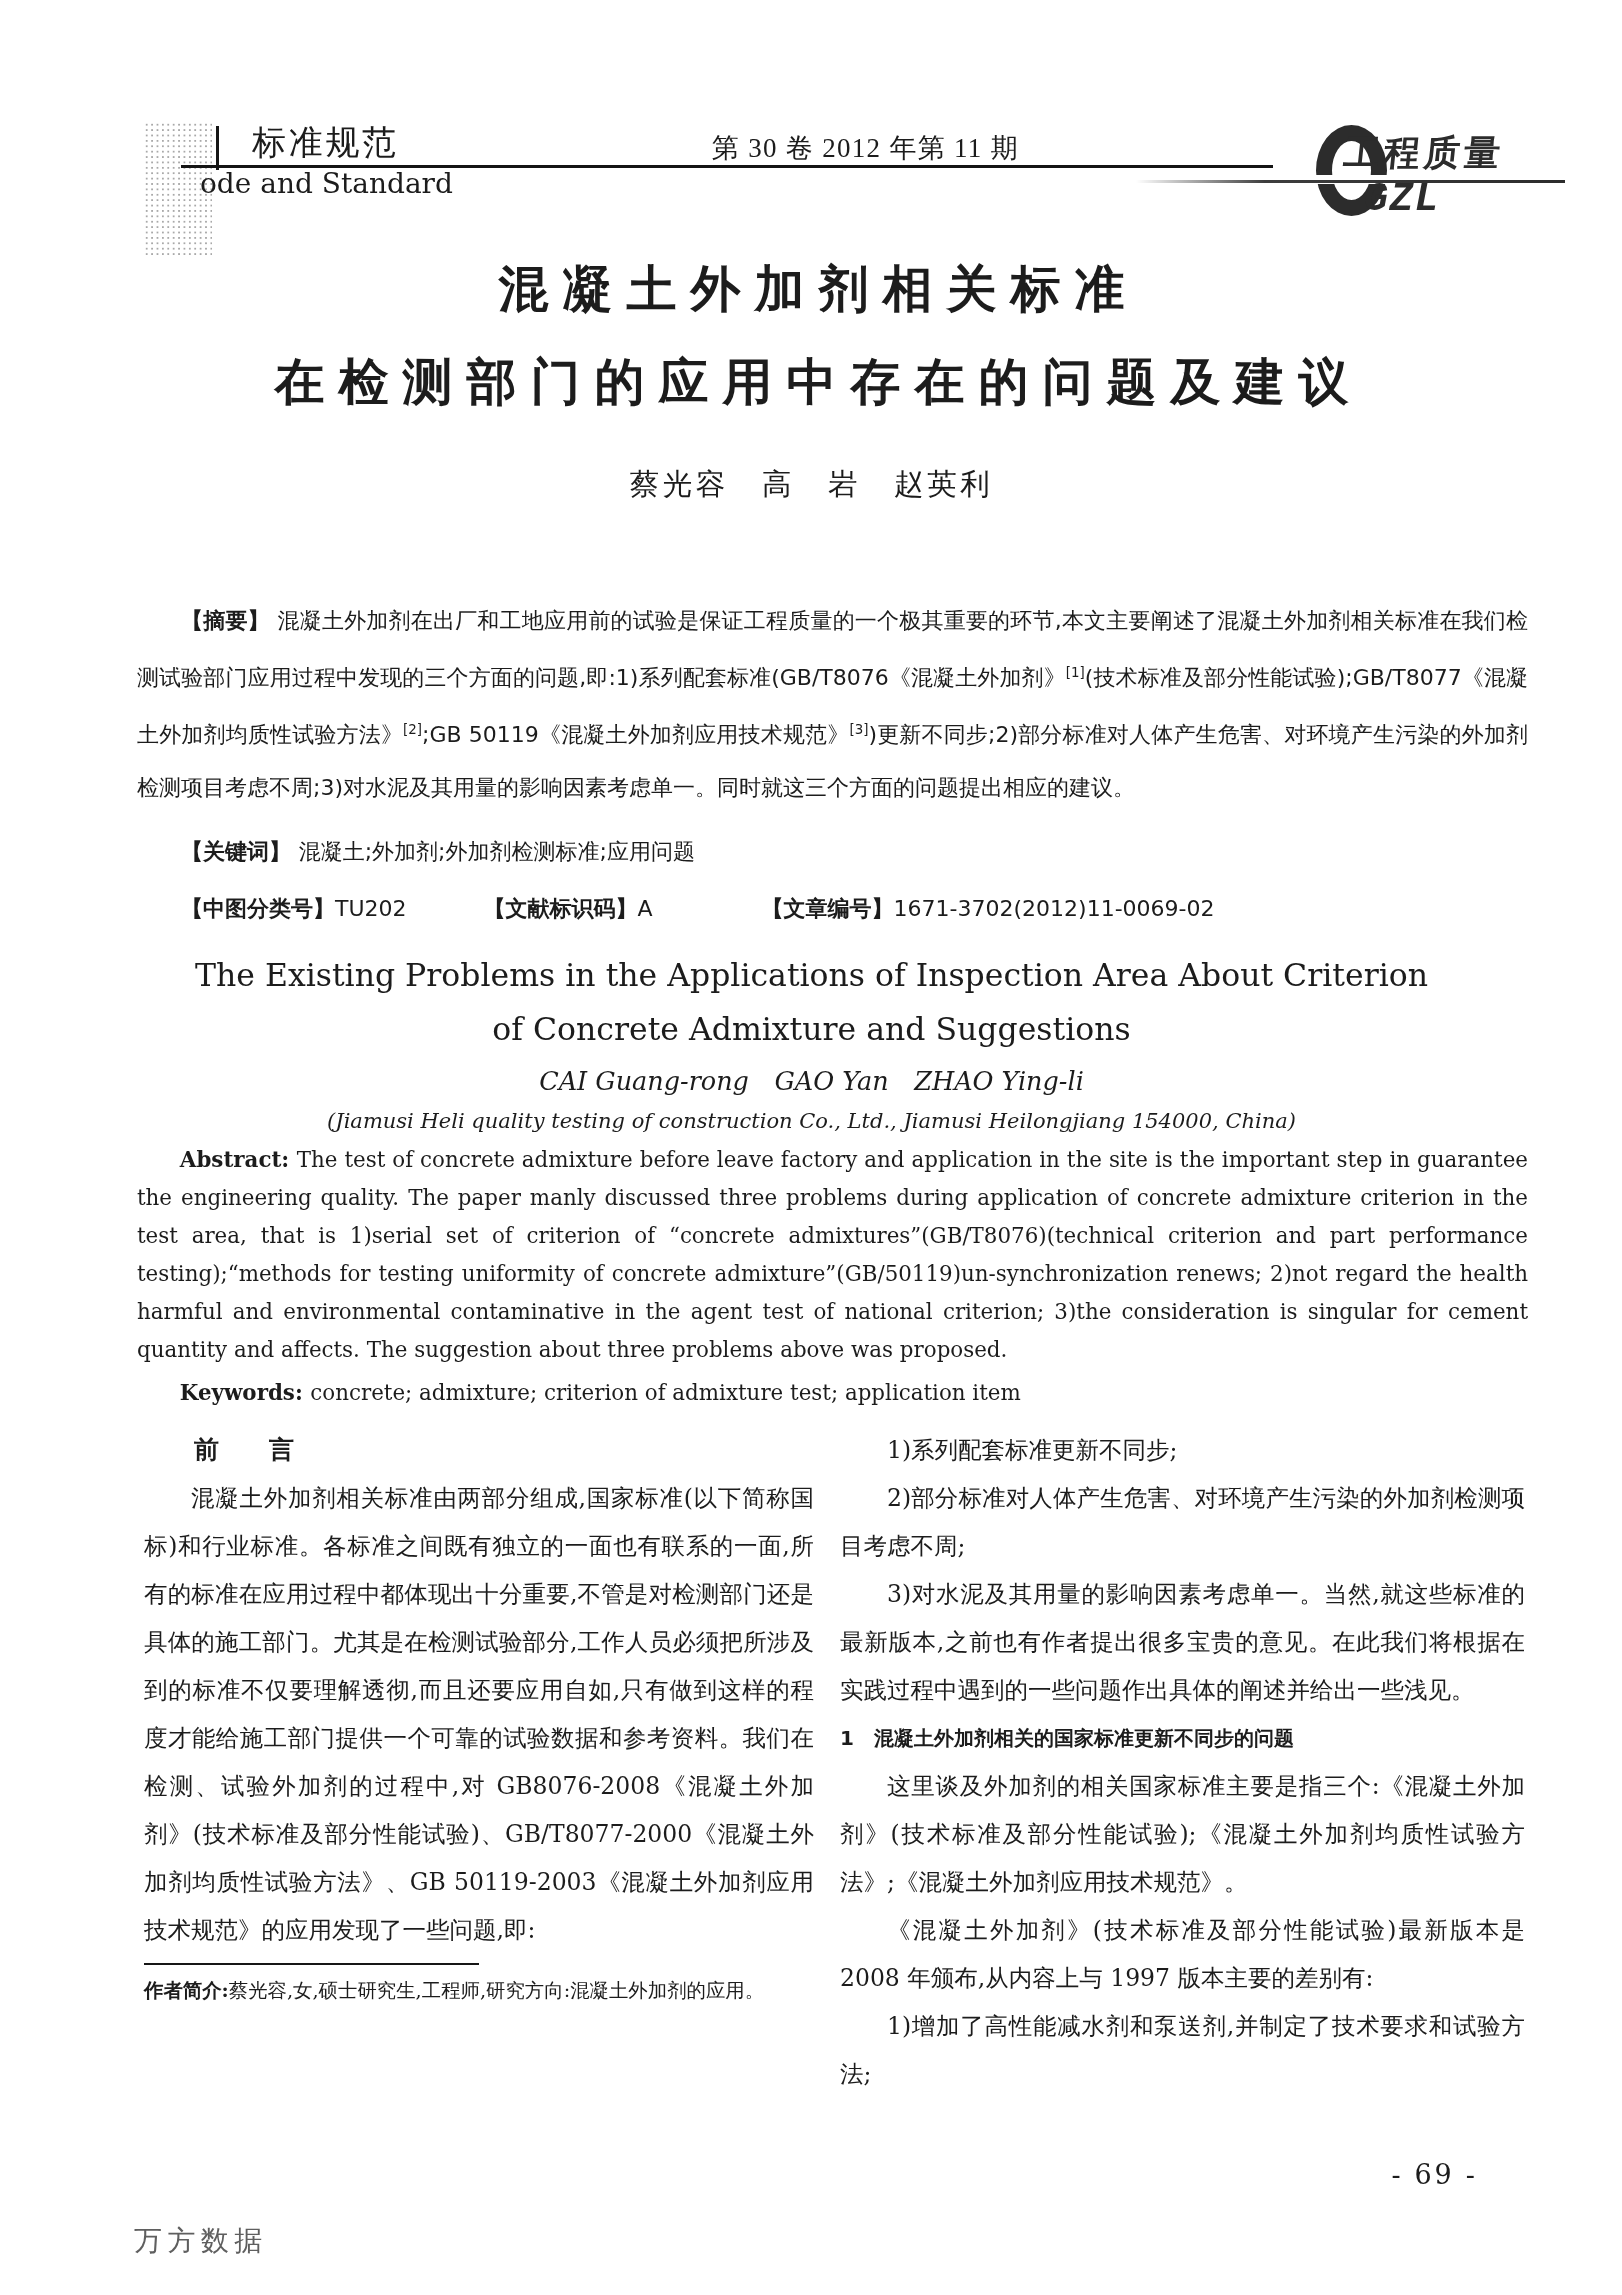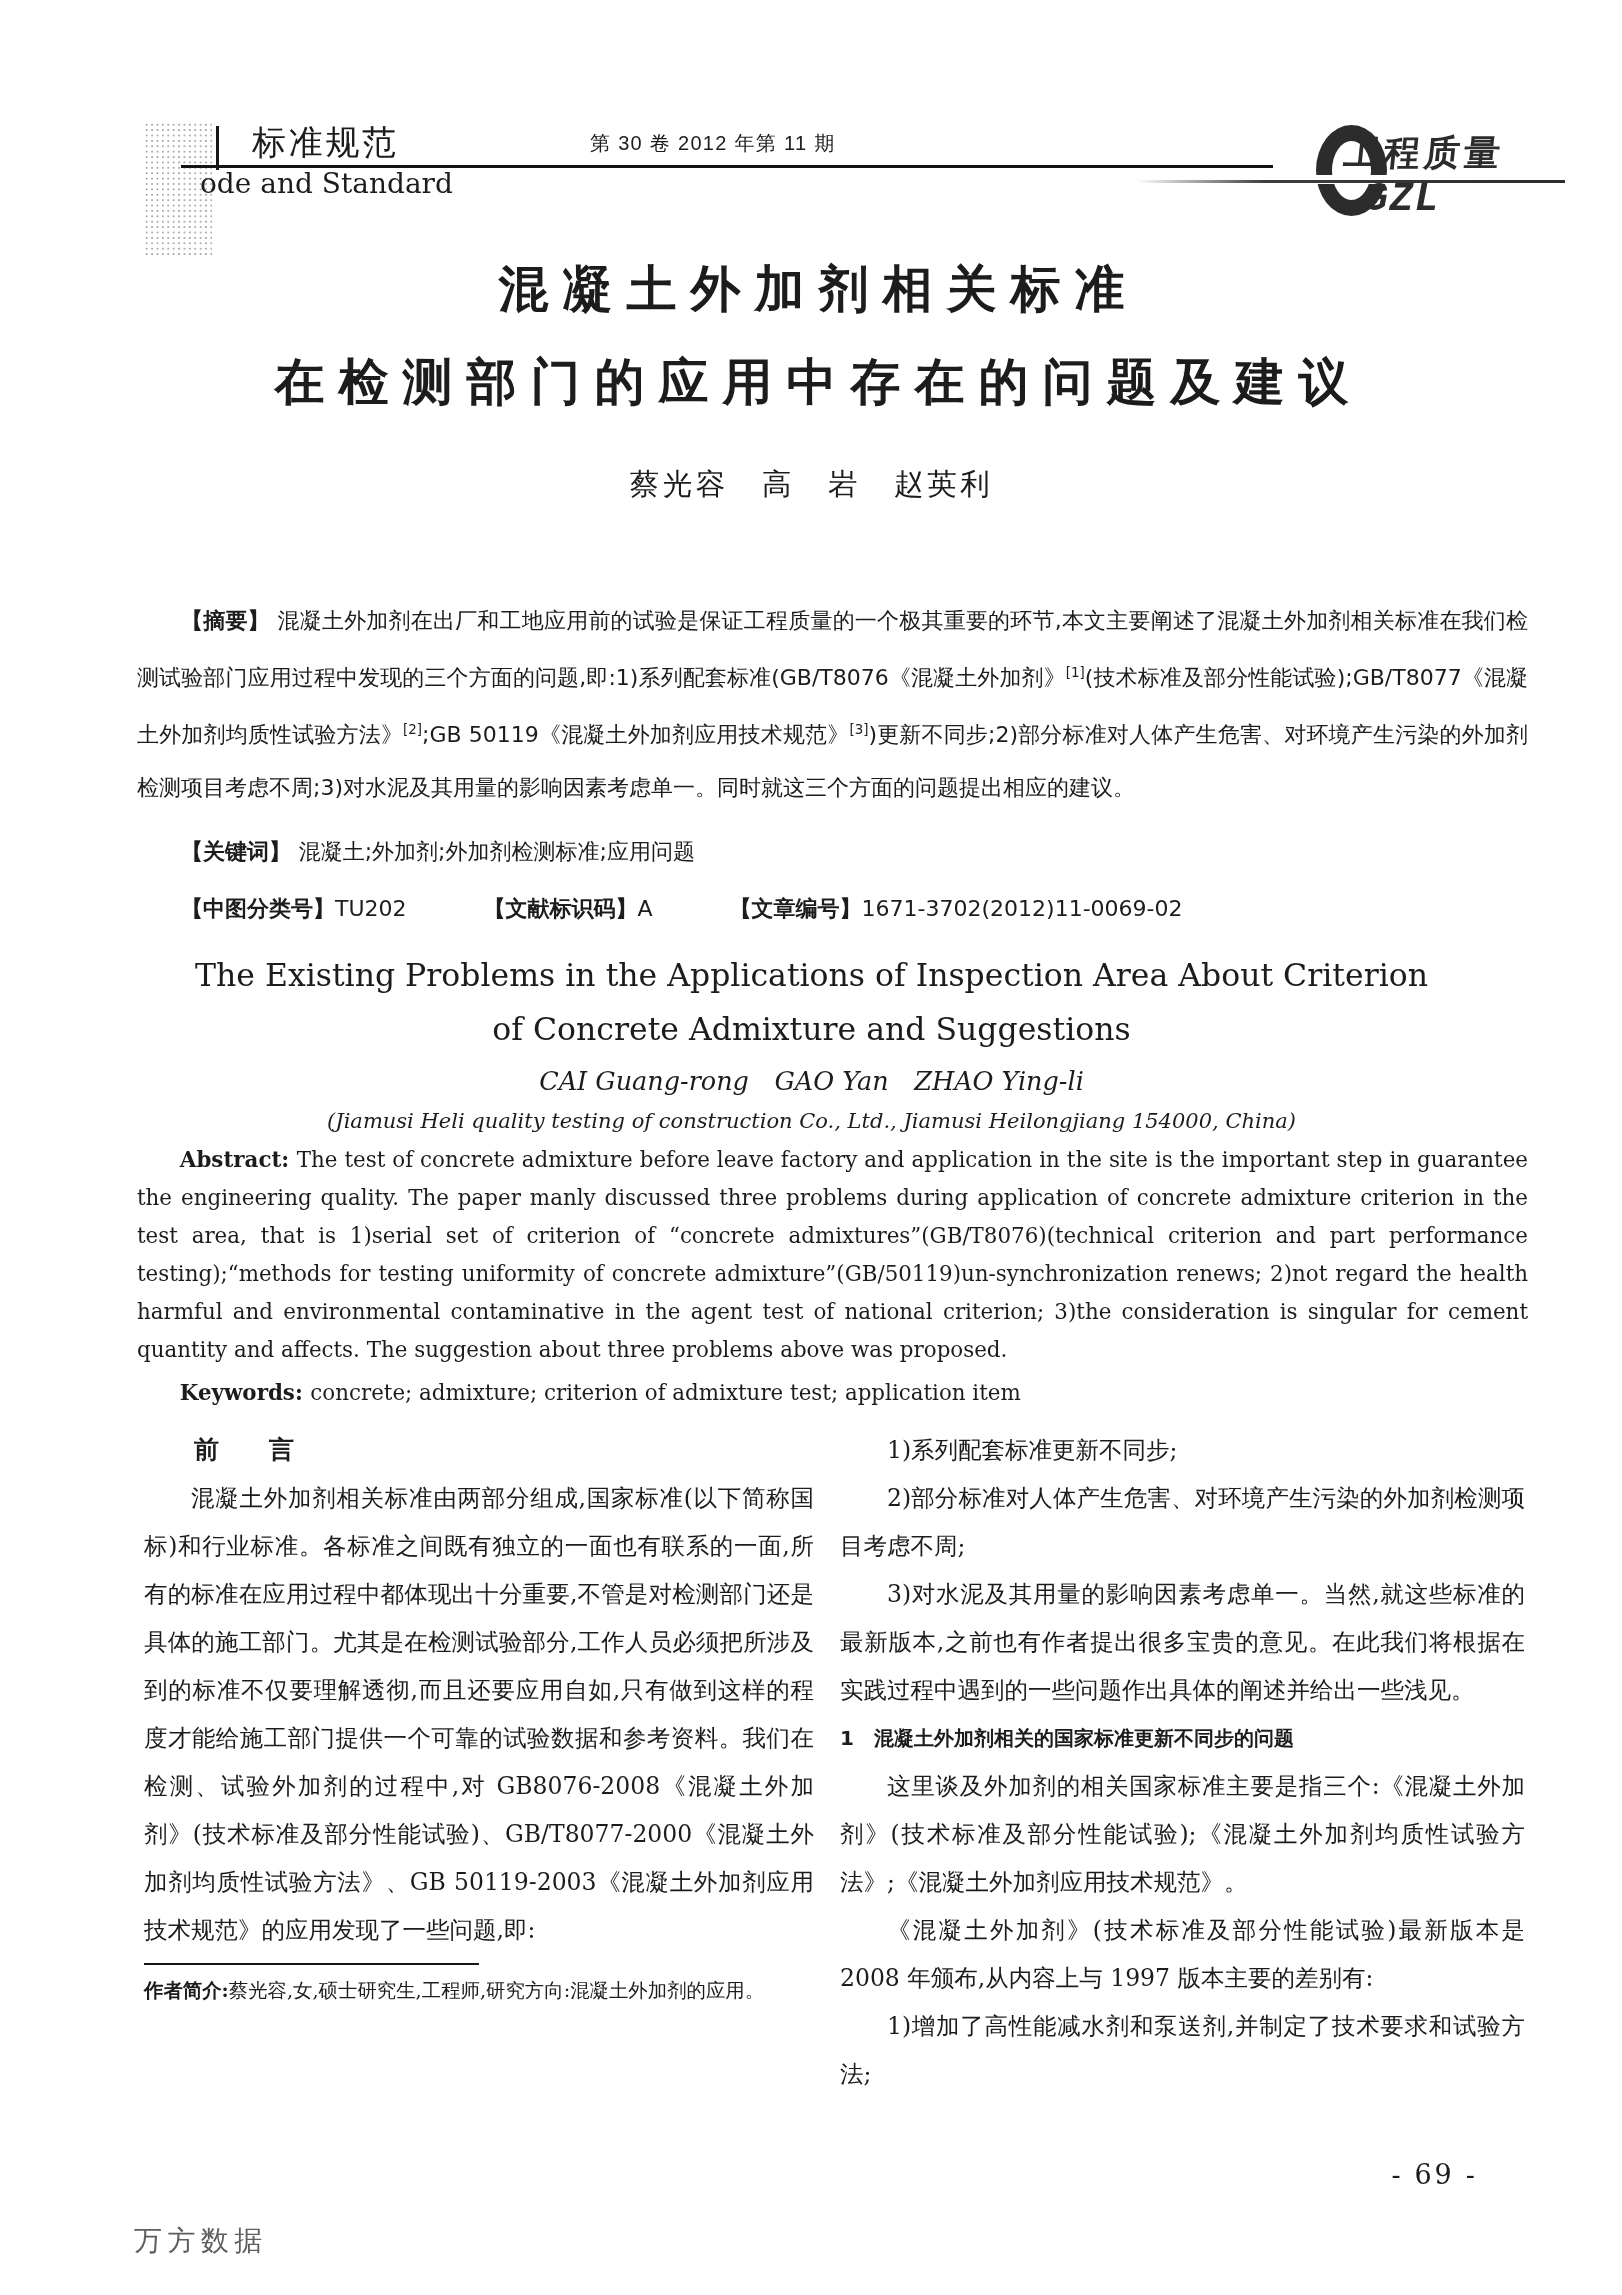--- a/index.html
+++ b/index.html
@@ -14,21 +14,21 @@
   
   .badge-dots {
     left:144px; top:122px; width:68px; height:134px;
     background-image:radial-gradient(#9a9a9a 1.1px, transparent 1.2px);
     background-size:5.4px 5.4px; opacity:.85;
   }
   .badge-vline { left:216px; top:126px; width:3.4px; height:44px; background:#161616; }
   .badge-cn { left:228px; top:125px; font-size:34px; font-weight:normal; letter-spacing:2.7px; line-height:1;margin-left:24px; }
   .badge-en { left:200px; top:170px; font-size:28px; font-family:"DejaVu Serif",serif; line-height:1; }
   .hdr-rule { left:181px; top:165px; width:1092px; height:2.7px; background:#141414; }
-  .issue { left:590px; top:130px; width:429px; text-align:left; font-size:20px; font-family:Liberation Sans, sans-serif; letter-spacing:1.3px; }
+  .issue { left:590px; top:130px; width:429px; text-align:right; font-size:27px; font-family:Liberation Serif, serif; letter-spacing:1.3px; }
 
   
   .logo { left:1304px; top:113px; width:281px; height:141px; }
   .logo-ring {
     position:absolute; left:12px; top:12px; width:39px; height:59px;
     border:16px solid #2c2c2c; border-radius:50%;
   }
   .logo-cn {
     position:absolute; left:40px; top:16px; font-size:36px; font-weight:bold;
     letter-spacing:4px; transform:skewX(-6deg); color:#2c2c2c; white-space:nowrap;
@@ -53,21 +53,21 @@
 
   
   .abs-block { left:137px; top:595px; width:1391px; font-size:22px; }
   .abs-block p { margin:0; }
   .cn-abs { line-height:52px; text-align:justify; text-indent:2em; }
   .cn-abs sup { font-size:13.4px; vertical-align:super; }
   .label-sp { margin-right:.35em; }
   .cn-kw { line-height:52px; text-indent:2em; margin-top:12px !important; }
   .meta-row { margin-top:5.4px !important; line-height:52px; text-indent:2em; white-space:nowrap; }
   .meta-gap1 { margin-left:77px; }
-  .meta-gap2 { margin-left:77px; }
+  .meta-gap2 { margin-left:109px; }
 
   
   .en-title { left:0; width:1623px; text-align:center; font-family:"DejaVu Serif",serif; font-size:31.5px; white-space:nowrap; }
   .en-title-1 { top:957px; }
   .en-title-2 { top:1011px; }
   .en-authors { left:0; top:1064px; width:1623px; text-align:center; font-family:"DejaVu Serif",serif; font-style:italic; font-size:25.5px; }
   .en-affil { left:0; top:1109px; width:1623px; text-align:center; font-family:"DejaVu Serif",serif; font-style:italic; font-size:21px; }
   .en-abs-block { left:137px; top:1141px; width:1391px; font-family:"DejaVu Serif",serif; font-size:21.4px; }
   .en-abs-block p { margin:0; line-height:38px; text-align:justify; text-indent:2em; }
   .en-kw { margin-top:5.4px !important; }

